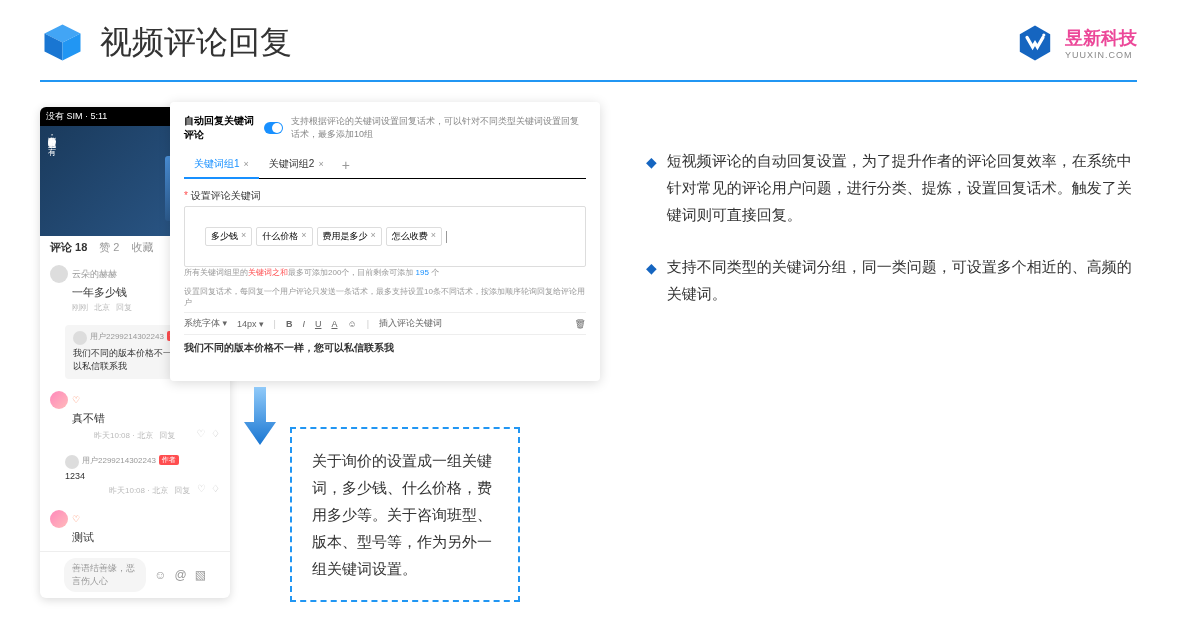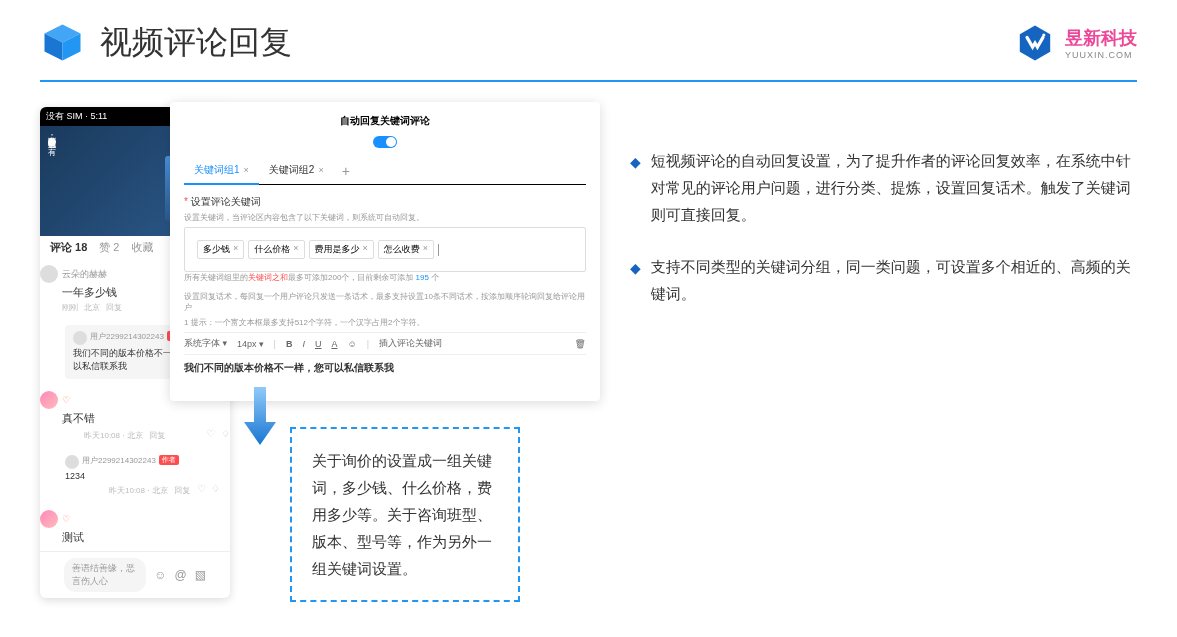--- a/index.html
+++ b/index.html
@@ -10,69 +10,69 @@
 .cube-icon { width: 45px; height: 45px; }
 .page-title { font-size: 32px; font-weight: 400; color: #333; }
 .logo-right { display: flex; align-items: center; gap: 10px; }
 .logo-hex { width: 40px; height: 40px; }
 .logo-text { display: flex; flex-direction: column; }
 .logo-main { font-size: 18px; font-weight: bold; color: #ec4899; }
 .logo-sub { font-size: 9px; color: #888; letter-spacing: 1px; }
 
 .divider { height: 2px; background: #2196f3; margin: 5px 40px 25px; }
 
-.content { display: flex; padding: 0 40px; gap: 30px; }
+.content { display: flex; padding: 0 40px; gap: 46px; }
 
 .left-col { width: 560px; position: relative; }
 .screenshots { position: relative; height: 480px; }
 
 .mobile-preview { position: absolute; left: 0; top: 0; width: 190px; background: #fff; border-radius: 6px; box-shadow: 0 2px 10px rgba(0,0,0,0.15); overflow: hidden; }
 .status-bar { background: #000; color: #fff; font-size: 9px; padding: 3px 6px; }
 .video-area { height: 110px; background: linear-gradient(135deg, #1a3a5c, #2c5a8c); position: relative; }
 .video-text { position: absolute; left: 5px; top: 5px; font-size: 8px; color: #fff; writing-mode: vertical-rl; }
 .video-thumb { position: absolute; right: 15px; bottom: 15px; width: 50px; height: 65px; background: linear-gradient(180deg, #4a90d9, #2c5a8c); border-radius: 3px; }
 
 .tabs { display: flex; padding: 4px 10px; font-size: 11px; gap: 12px; }
 .tab-active { font-weight: bold; color: #333; }
 .tab-inactive { color: #999; }
 
-.comment { padding: 6px 0; font-size: 10px; }
+.comment { padding: 6px 10px; font-size: 10px; }
 .comment-user { display: flex; align-items: center; gap: 4px; margin-bottom: 2px; }
 .avatar { width: 18px; height: 18px; border-radius: 50%; background: #ddd; }
 .avatar-sm { width: 14px; height: 14px; border-radius: 50%; background: #ddd; }
 .username { color: #999; font-size: 9px; }
 .comment-text { color: #333; margin-left: 22px; font-size: 11px; font-weight: 500; }
 .comment-meta { color: #bbb; font-size: 8px; margin-left: 22px; display: flex; gap: 6px; align-items: center; margin-top: 2px; }
 .reply-bubble { margin: 6px 10px 6px 25px; padding: 6px 8px; background: #f5f5f5; border-radius: 4px; font-size: 9px; }
 .reply-user { display: flex; align-items: flex-start; gap: 3px; color: #999; font-size: 8px; }
 .author-badge { background: #ff4d4f; color: #fff; font-size: 7px; padding: 0 3px; border-radius: 2px; }
 .reply-text { color: #333; margin-top: 2px; font-size: 9px; }
 .comment-actions { display: flex; justify-content: space-between; margin-left: 22px; margin-top: 2px; }
 .heart-icon { color: #ccc; font-size: 10px; }
 .input-bar { display: flex; align-items: center; padding: 6px 24px; border-top: 1px solid #eee; gap: 8px; }
 .input-field { flex: 1; background: #f5f5f5; border-radius: 12px; padding: 4px 8px; font-size: 9px; color: #999; }
 .input-icon { color: #999; font-size: 12px; }
 
 .config-panel { position: absolute; left: 130px; top: -5px; width: 430px; background: #fff; border-radius: 4px; box-shadow: 0 2px 12px rgba(0,0,0,0.15); padding: 12px 14px; z-index: 2; }
-.config-header { display: flex; align-items: center; gap: 8px; font-size: 10px; margin-bottom: 10px; flex-direction: column; }
+.config-header { display: flex; align-items: center; gap: 8px; font-size: 10px; margin-bottom: 10px; }
 .config-title { font-weight: bold; }
 .toggle { width: 24px; height: 12px; background: #1890ff; border-radius: 6px; position: relative; }
 .toggle::after { content: ''; position: absolute; right: 1px; top: 1px; width: 10px; height: 10px; background: #fff; border-radius: 50%; }
 .config-desc { color: #888; font-size: 9px; }
 .config-tabs { display: flex; gap: 0; border-bottom: 1px solid #000000; margin-bottom: 10px; }
 .config-tab { padding: 5px 10px; font-size: 10px; color: #333; position: relative; }
 .config-tab-active { color: #1890ff; }
 .config-tab-active::after { content: ''; position: absolute; bottom: -1px; left: 0; right: 0; height: 2px; background: #1890ff; }
 .config-tab-close { color: #999; margin-left: 4px; font-size: 9px; }
 .config-add { color: #999; font-size: 14px; padding: 5px 8px; }
 .form-row { margin-bottom: 8px; }
 .form-label { font-size: 10px; color: #333; margin-bottom: 3px; }
 .required::before { content: '* '; color: #ff4d4f; }
 .form-hint { font-size: 8px; color: #999; margin-bottom: 4px; }
-.tag-row { display: flex; gap: 4px; flex-wrap: wrap; align-items: center; border: 1px solid #ddd; padding: 12px; border-radius: 2px; }
+.tag-row { display: flex; gap: 4px; flex-wrap: wrap; align-items: center; border: 1px solid #ddd; padding: 20px; border-radius: 2px; }
 .tag { background: #fff; border: 1px solid #ddd; padding: 2px 5px; font-size: 9px; border-radius: 2px; display: flex; gap: 3px; }
 .tag-x { color: #999; }
 .hint-text { font-size: 8px; color: #999; }
 .hint-red { color: #ff4d4f; }
 .hint-blue { color: #1890ff; }
 .editor-toolbar { display: flex; gap: 10px; align-items: center; font-size: 9px; color: #666; padding: 4px 0; border-top: 1px solid #eee; border-bottom: 1px solid #eee; }
 .editor-content { font-size: 10px; color: #333; padding: 6px 0; font-weight: bold; }
 
 .arrow-down { position: absolute; left: 200px; top: 280px; z-index: 3; }
 
@@ -190,29 +190,29 @@
           <span class="input-icon">☺</span>
           <span class="input-icon">@</span>
           <span class="input-icon">▧</span>
         </div>
       </div>
 
       <div class="config-panel">
         <div class="config-header">
           <span class="config-title">自动回复关键词评论</span>
           <div class="toggle"></div>
+          <span class="config-desc">支持根据评论的关键词设置回复话术，可以针对不同类型关键词设置回复话术，最多添加10组</span>
         </div>
         <div class="config-tabs">
           <div class="config-tab config-tab-active"><span>关键词组1</span><span class="config-tab-close">×</span></div>
           <div class="config-tab"><span>关键词组2</span><span class="config-tab-close">×</span></div>
           <div class="config-add">+</div>
         </div>
         <div class="form-row">
           <div class="form-label required">设置评论关键词</div>
-          <div class="form-hint">设置关键词，当评论区内容包含了以下关键词，则系统可自动回复。</div>
           <div class="tag-row">
             <span class="tag">
                 <span>多少钱</span>
                 <span class="tag-x">×</span>
               </span>
             <span class="tag">
                 <span>什么价格</span>
                 <span class="tag-x">×</span>
               </span>
             <span class="tag">
@@ -222,21 +222,20 @@
             <span class="tag">
                 <span>怎么收费</span>
                 <span class="tag-x">×</span>
               </span>
             <span style="border-left:1px solid #999;height:12px"></span>
           </div>
           <div class="hint-text"><span>所有关键词组里的</span><span class="hint-red">关键词之和</span><span>最多可添加200个，目前剩余可添加 </span><span class="hint-blue">195</span><span> 个</span></div>
         </div>
         <div class="form-row">
           <div class="form-hint">设置回复话术，每回复一个用户评论只发送一条话术，最多支持设置10条不同话术，按添加顺序轮询回复给评论用户</div>
-          <div class="form-hint">1 提示：一个富文本框最多支持512个字符，一个汉字占用2个字符。</div>
           <div class="editor-toolbar">
             <span><span>系统字体</span> ▾</span>
             <span><span>14px</span> ▾</span>
             <span style="color:#ccc">|</span>
             <b>B</b>
             <i>I</i>
             <u>U</u>
             <span><u>A</u></span>
             <span>☺</span>
             <span style="color:#ccc">|</span>

